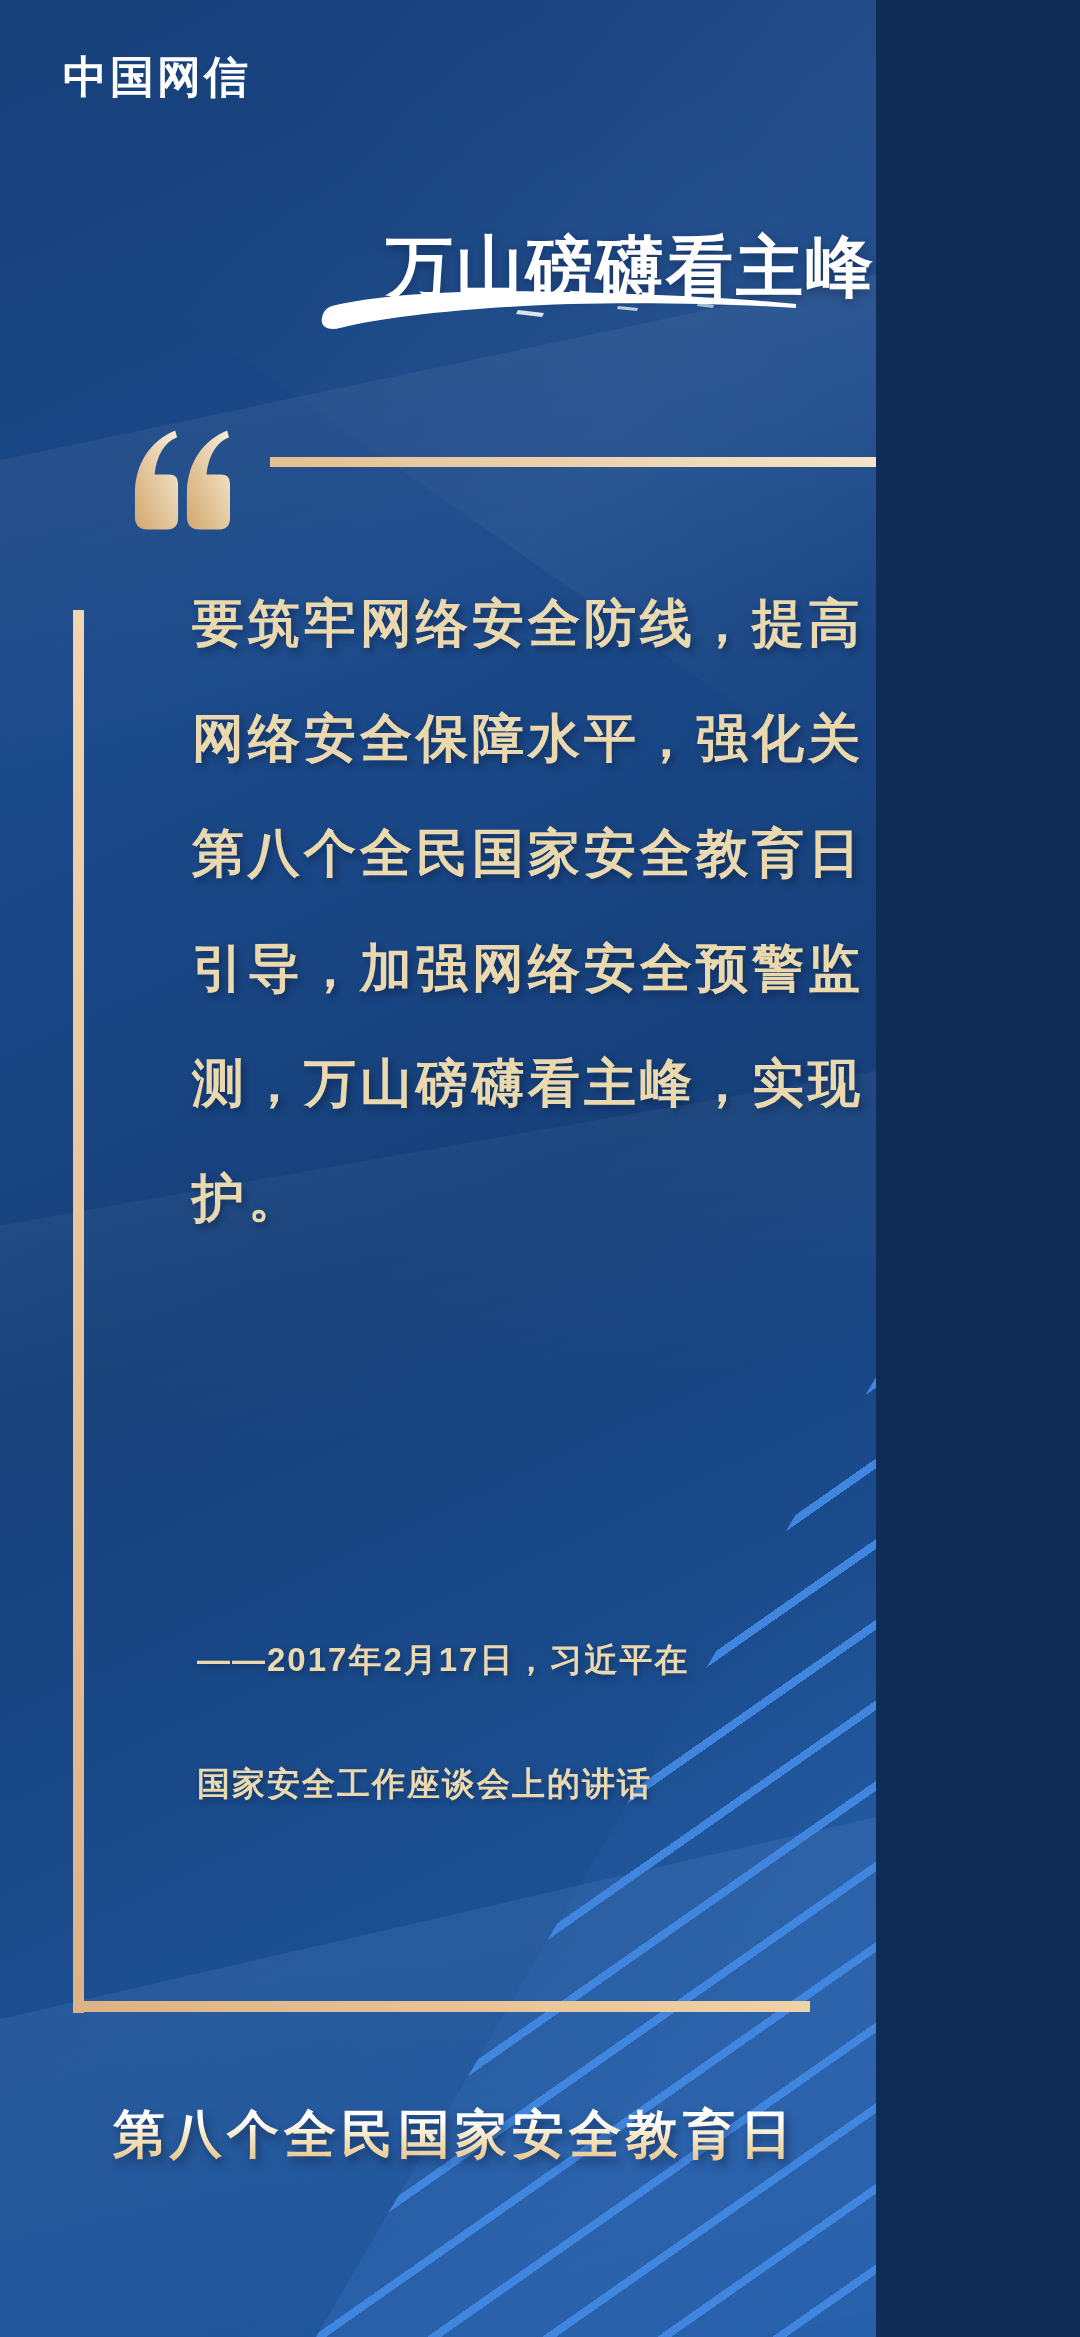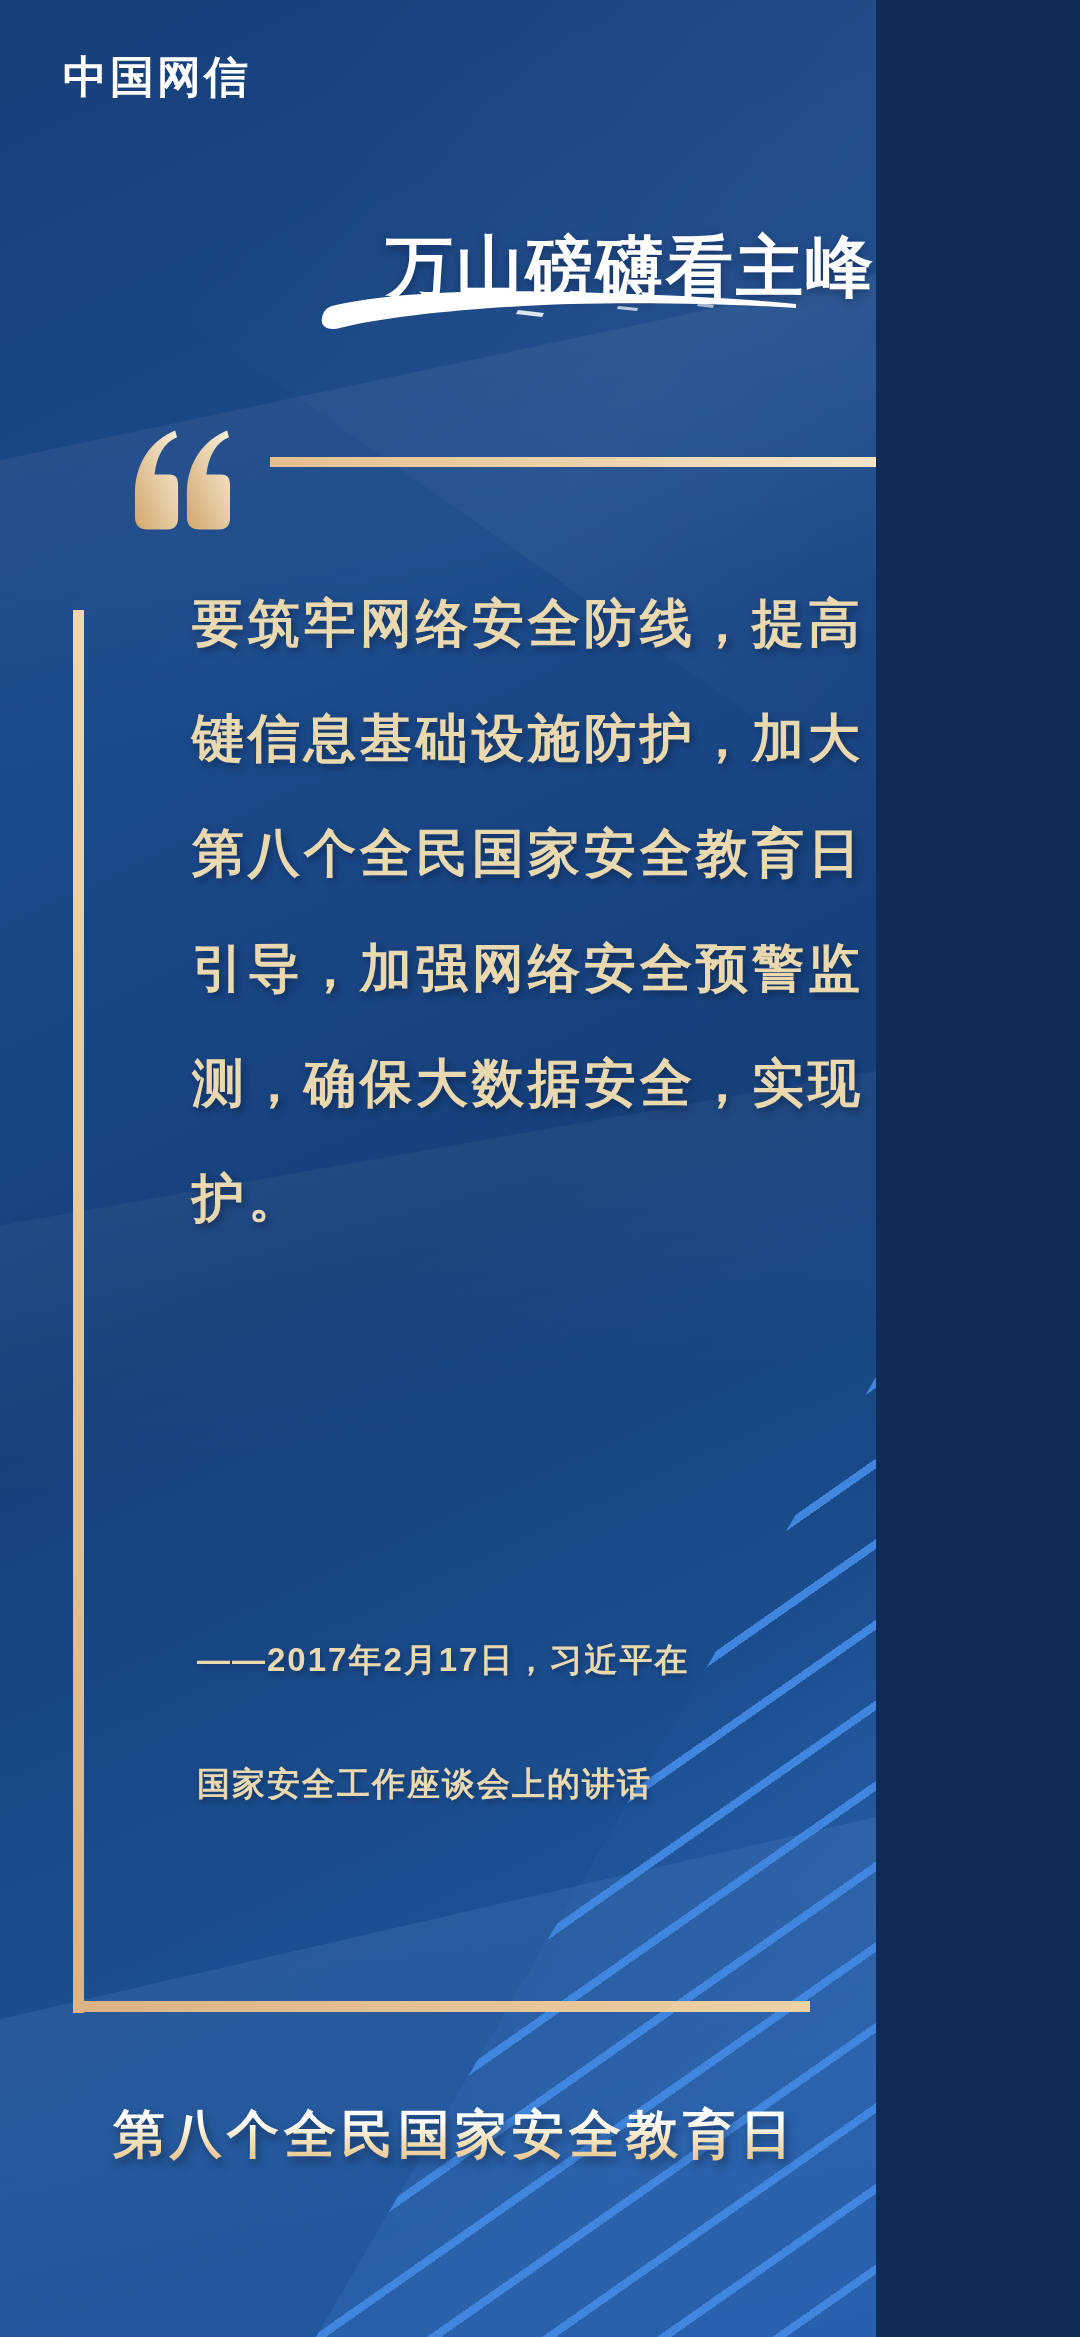--- a/index.html
+++ b/index.html
@@ -135,24 +135,24 @@
       </linearGradient>
     </defs>
     <g fill="url(#gq-close)" transform="rotate(180 50 52.5)">
       <path d="M44 2 C 20 12, 4 34, 3 64 L 3 90 Q 3 103, 16 103 L 36 103 Q 47 103, 47 91 L 47 56 Q 47 47, 38 47 L 23 47 C 25 28, 33 14, 46 9 Z"></path>
       <path transform="translate(53,0)" d="M44 2 C 20 12, 4 34, 3 64 L 3 90 Q 3 103, 16 103 L 36 103 Q 47 103, 47 91 L 47 56 Q 47 47, 38 47 L 23 47 C 25 28, 33 14, 46 9 Z"></path>
     </g>
   </svg>
 
   <div class="quote-body">
     <span class="quote-line">要筑牢网络安全防线，提高</span>
-    <span class="quote-line">键信息基础设施防护，加大</span>
+    <span class="quote-line">网络安全保障水平，强化关</span>
     <span class="quote-line">第八个全民国家安全教育日</span>
     <span class="quote-line">引导，加强网络安全预警监</span>
-    <span class="quote-line">测，确保大数据安全，实现</span>
+    <span class="quote-line">测，万山磅礴看主峰，实现</span>
     <span class="quote-line">护。</span>
   </div>
 
   <div class="attr-line attr-1">——2017年2月17日，习近平在</div>
   <div class="attr-line attr-2">国家安全工作座谈会上的讲话</div>
 
   <div class="footer-title">第八个全民国家安全教育日</div>
 
 </div>
 

